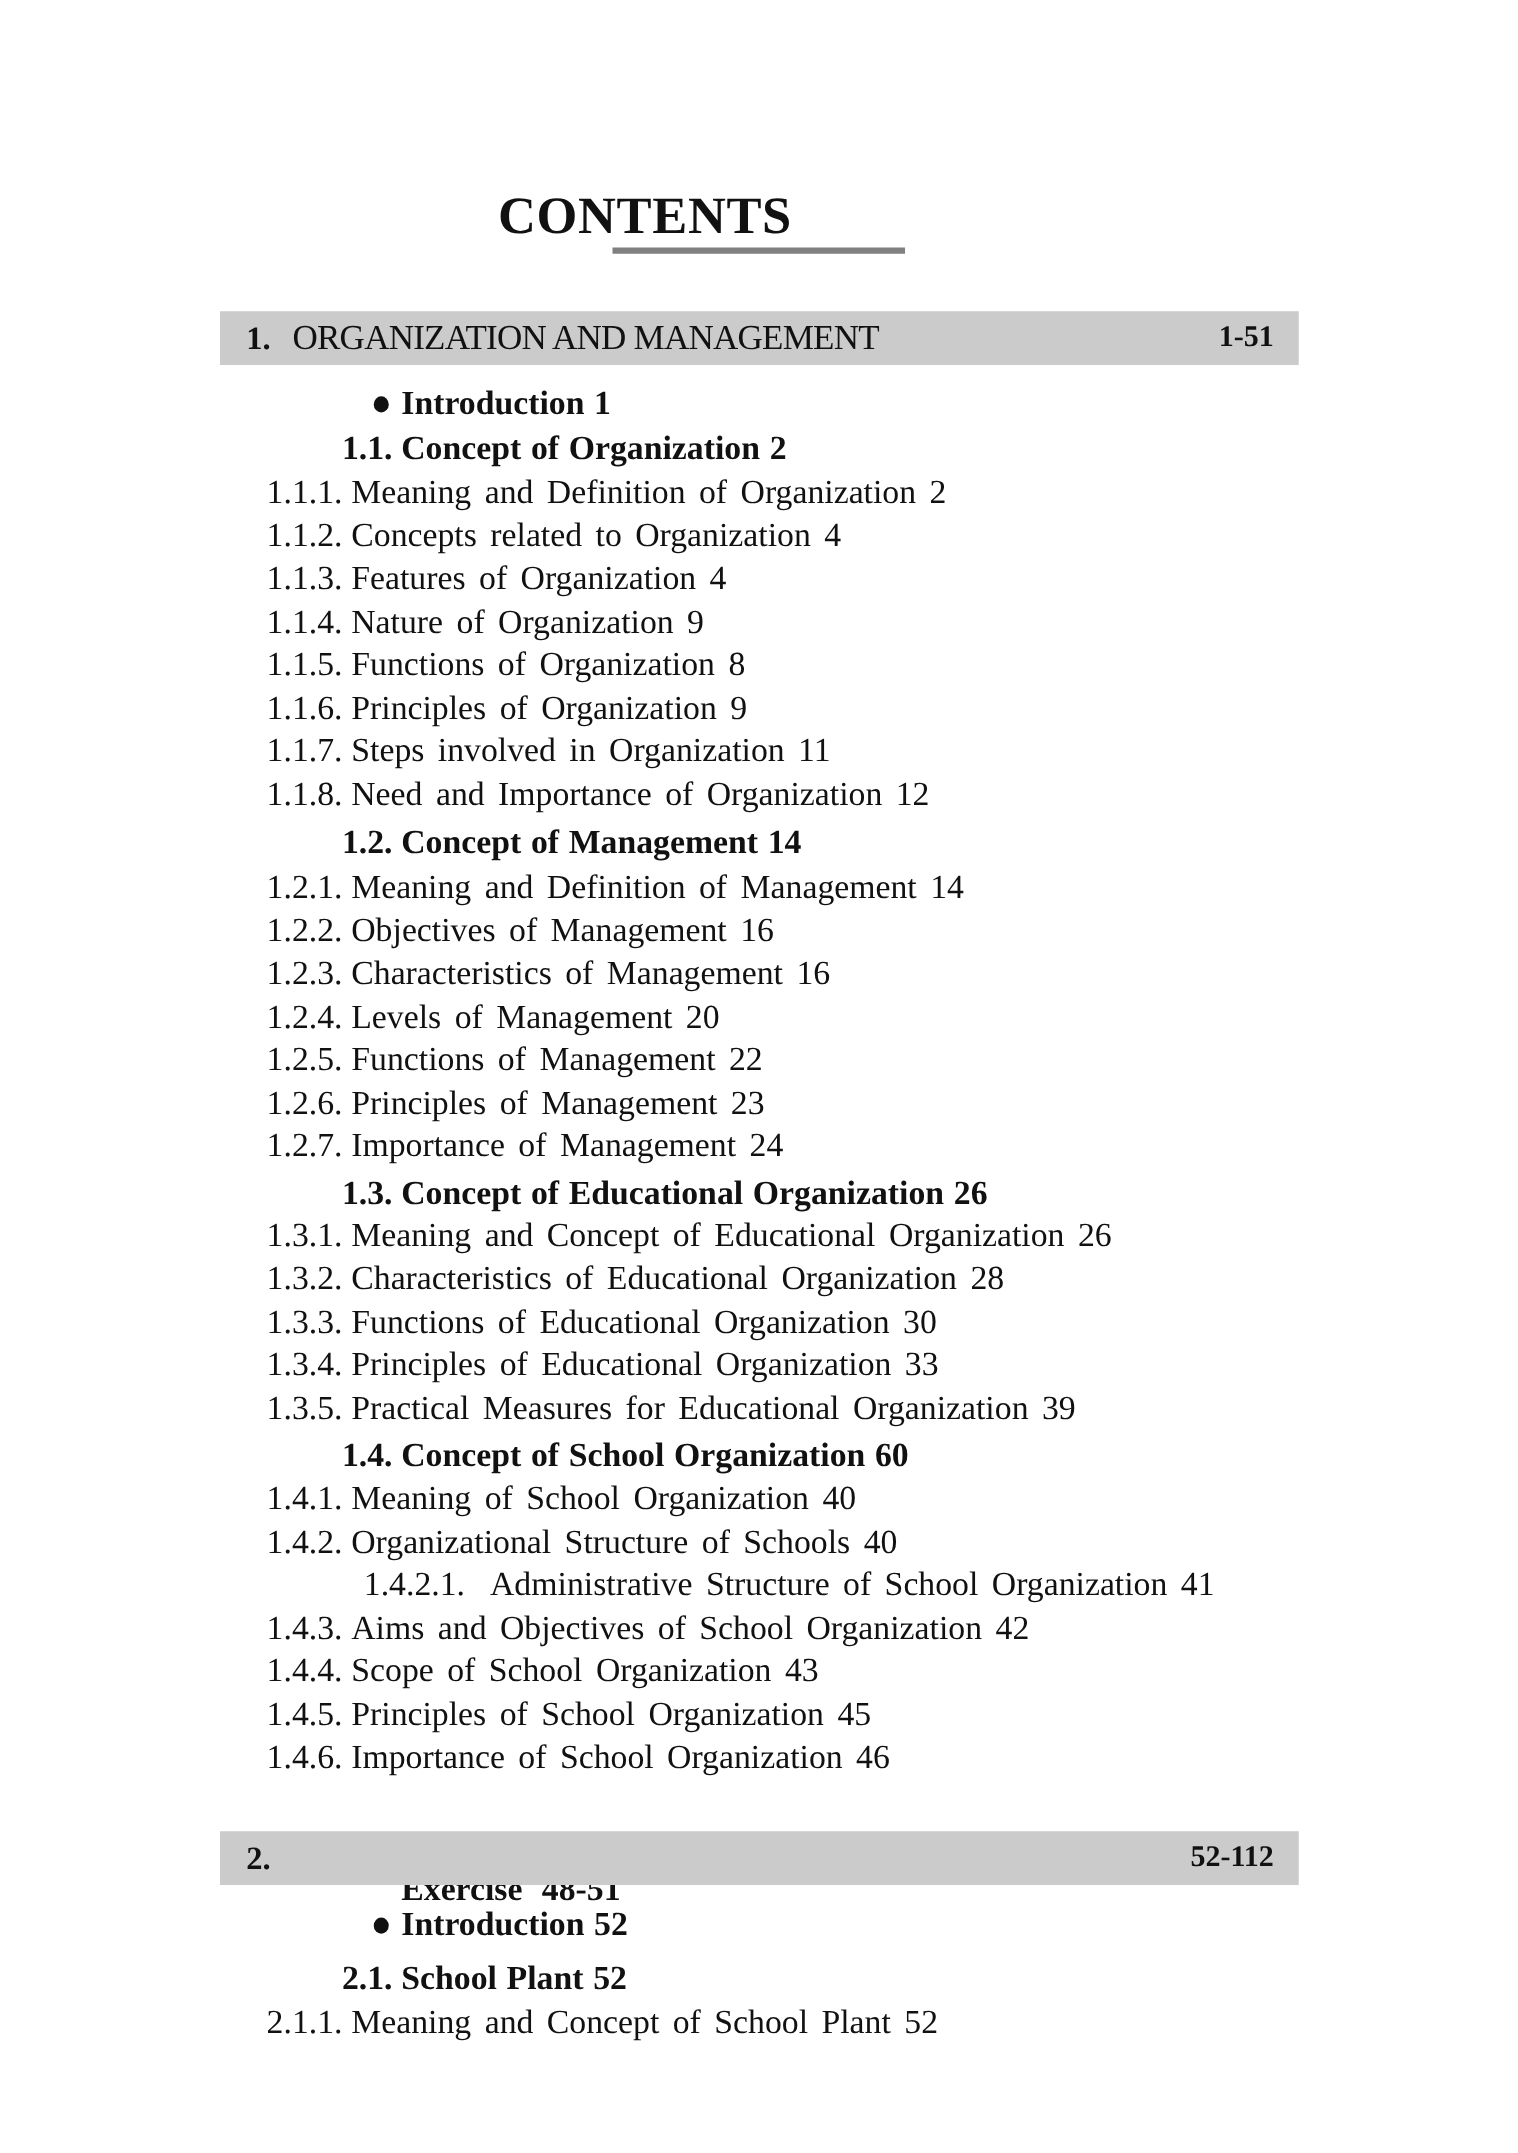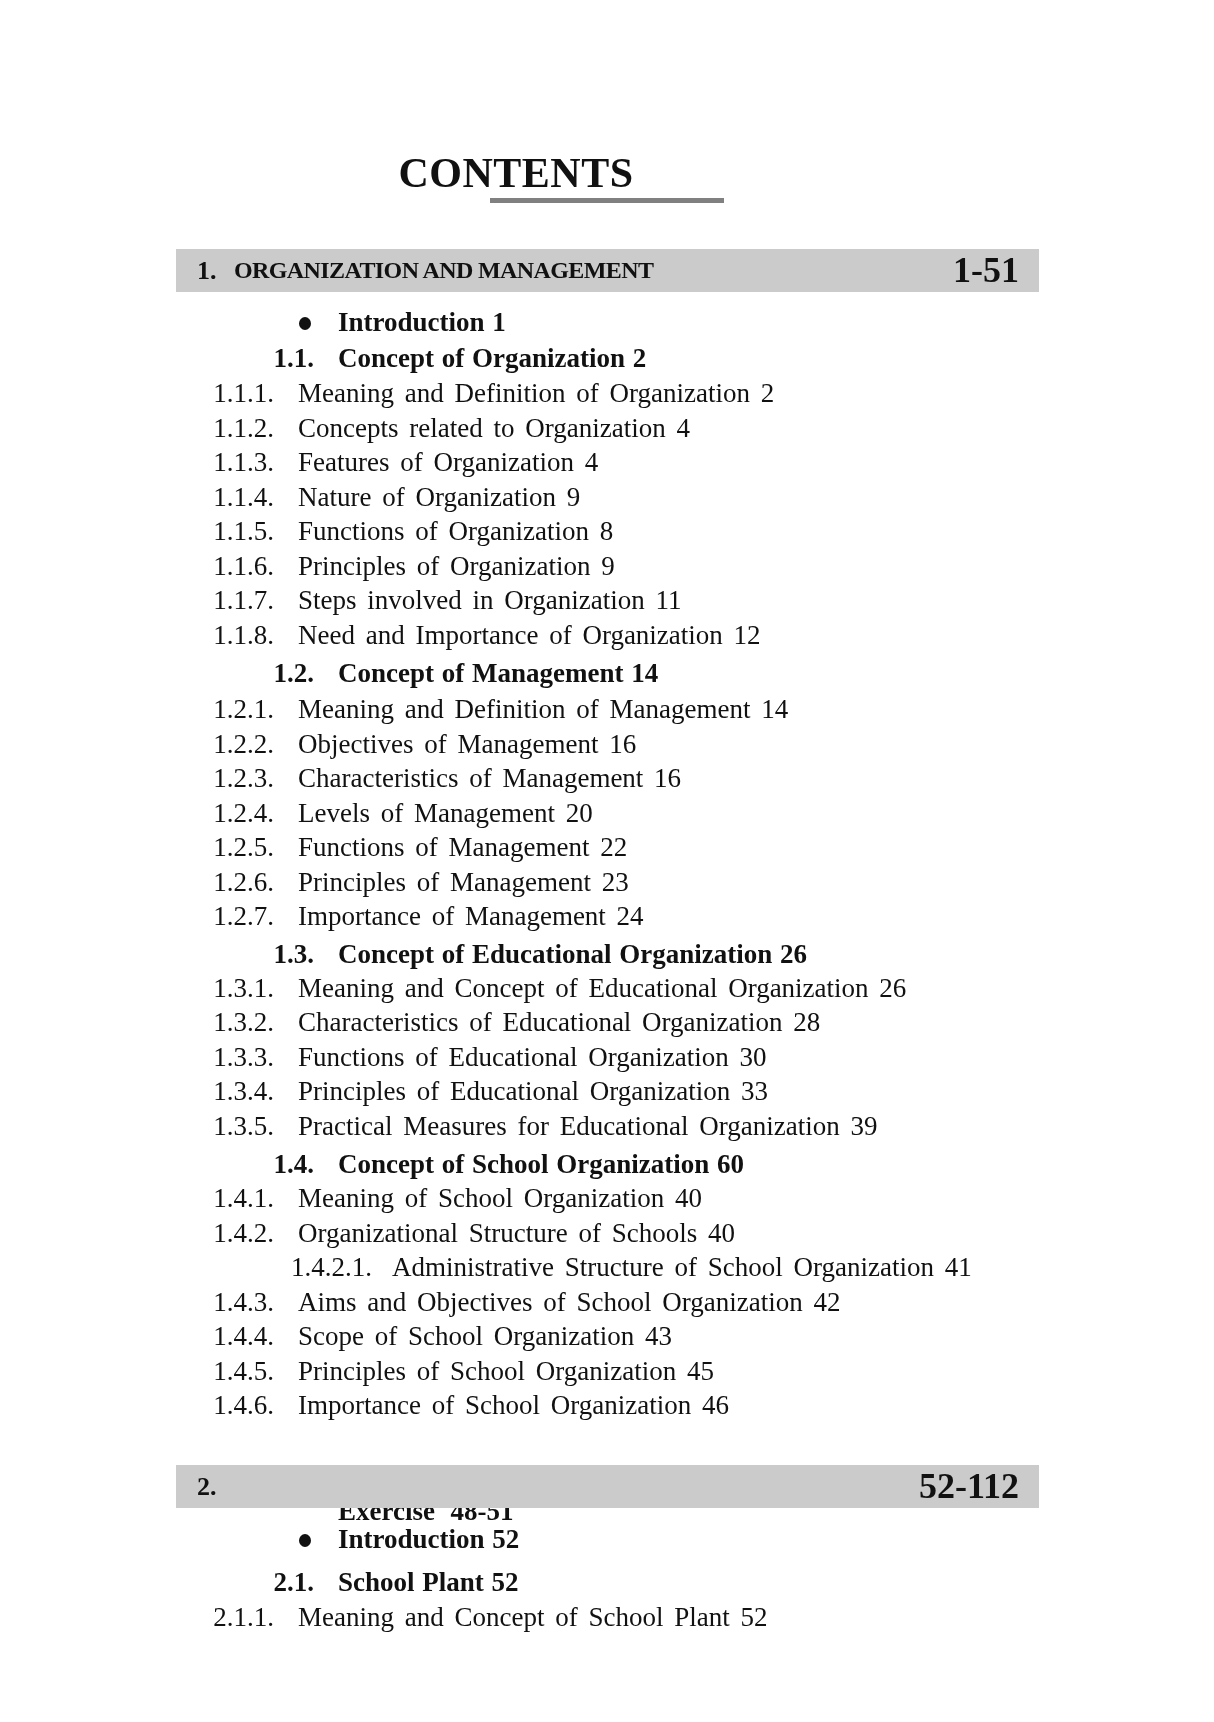--- a/index.html
+++ b/index.html
@@ -3,26 +3,26 @@
 <meta charset="utf-8">
 <style>
   html, body { margin: 0; padding: 0; background: #ffffff; }
   body { width: 1214px; height: 1722px; position: relative; overflow: hidden;
          font-family: "Liberation Serif", "DejaVu Serif", serif; color: #111; }
   .title { position: absolute; left: 0; width: 1032px; top: 150px; text-align: center;
            font-weight: bold; font-size: 42px; line-height: 46px; letter-spacing: 0.5px; }
   .title-rule { position: absolute; left: 490px; width: 234px; top: 198px; height: 5px; background: #808080; }
   .chapter-bar { position: absolute; left: 176px; width: 863px; height: 43px; background: #cbcbcb; }
   .chapter-bar .ch-num { position: absolute; left: 21px; top: 0; line-height: 43px; font-weight: bold; font-size: 26px; }
-  .chapter-bar .ch-title { position: absolute; left: 58px; top: 0; line-height: 43px; font-weight: bold; font-size: 24px; letter-spacing: -0.6px; }
-  .chapter-bar .ch-pages { position: absolute; right: 20px; top: 0; line-height: 43px; font-weight: bold; font-size: 36px; }
+  .chapter-bar .ch-title { position: absolute; left: 58px; top: 0; line-height: 43px; font-weight: normal; font-size: 28px; letter-spacing: -0.6px; }
+  .chapter-bar .ch-pages { position: absolute; right: 20px; top: 0; line-height: 43px; font-weight: bold; font-size: 24px; }
   .row { position: absolute; left: 0; height: 34px; line-height: 34px; font-size: 27px; white-space: nowrap; word-spacing: 4px; }
   .bold { font-weight: bold; word-spacing: 1px; margin-left: 40px; }
   .numcol { position: absolute; left: 150px; width: 124px; text-align: right; }
-  .txtcol { position: absolute; left: 298px; }
+  .txtcol { position: absolute; left: 281px; }
   .subnum { position: absolute; left: 291px; }
   .subtxt { position: absolute; left: 392px; }
   .bullet { position: absolute; left: 259px; width: 12px; height: 13px; border-radius: 50%; background: #111; margin-top: 12px; }
 </style>
 </head>
 <body>
 
 <div class="title">CONTENTS</div>
 <div class="title-rule"></div>
 

